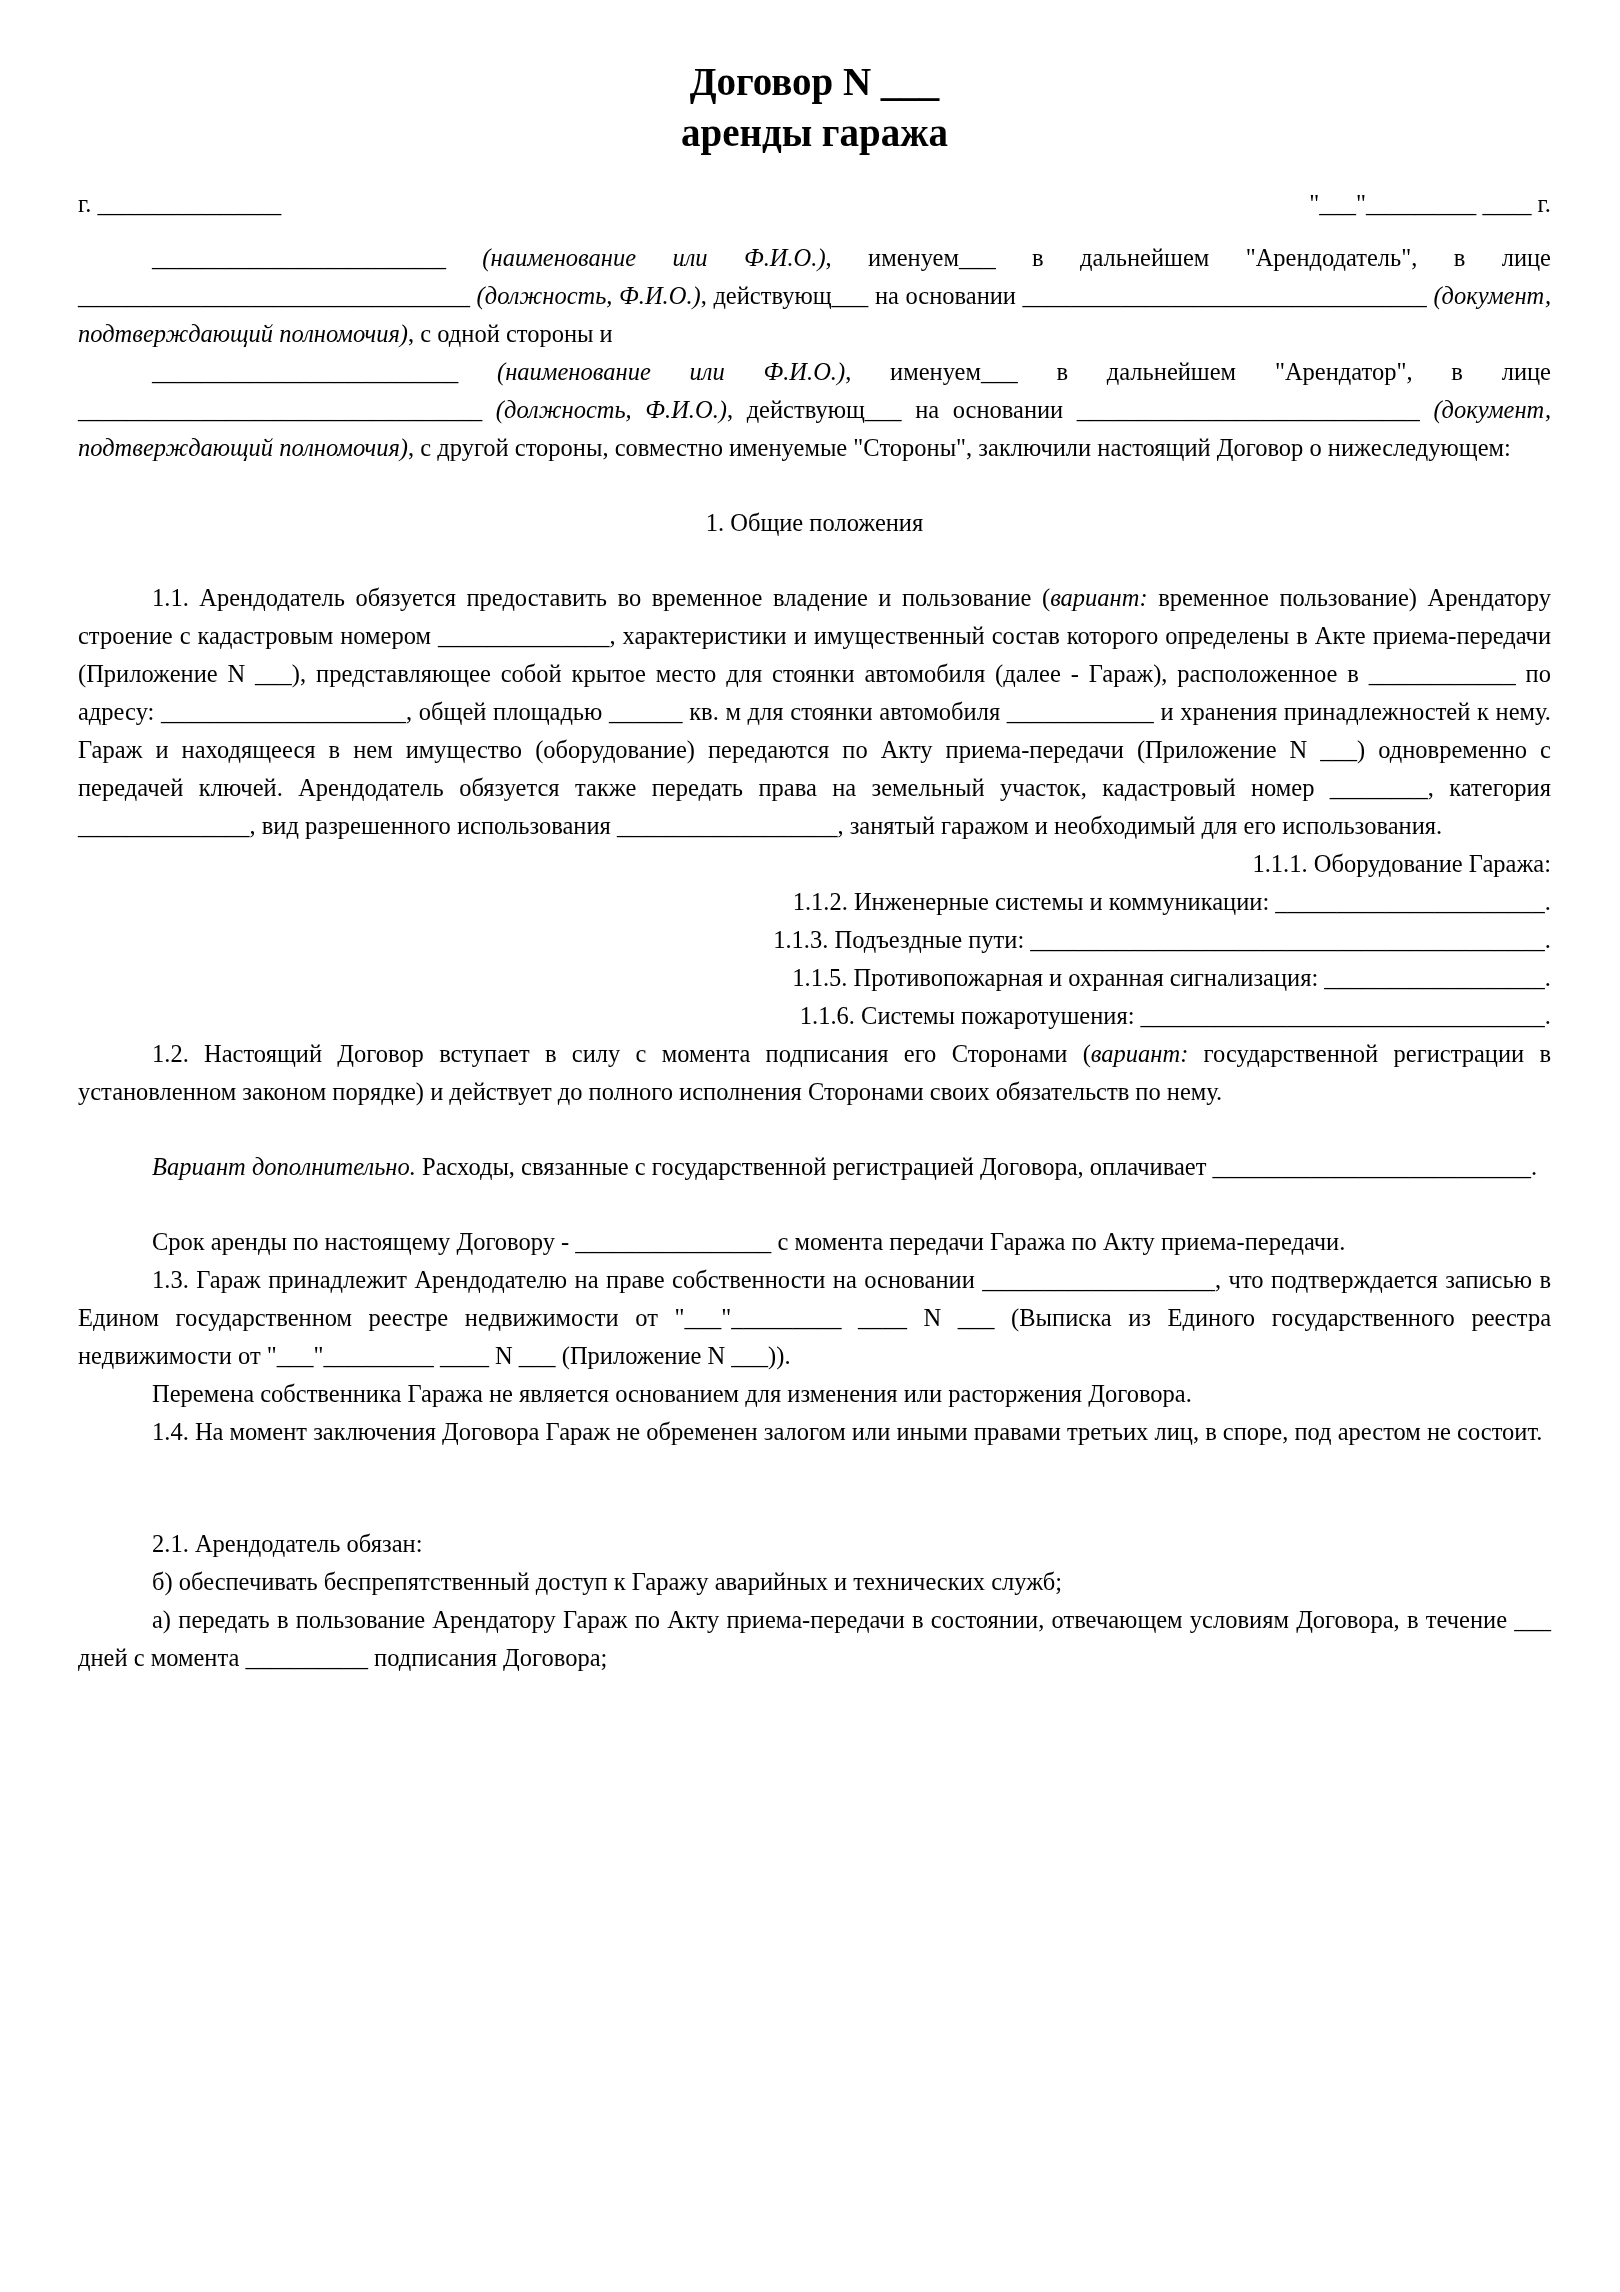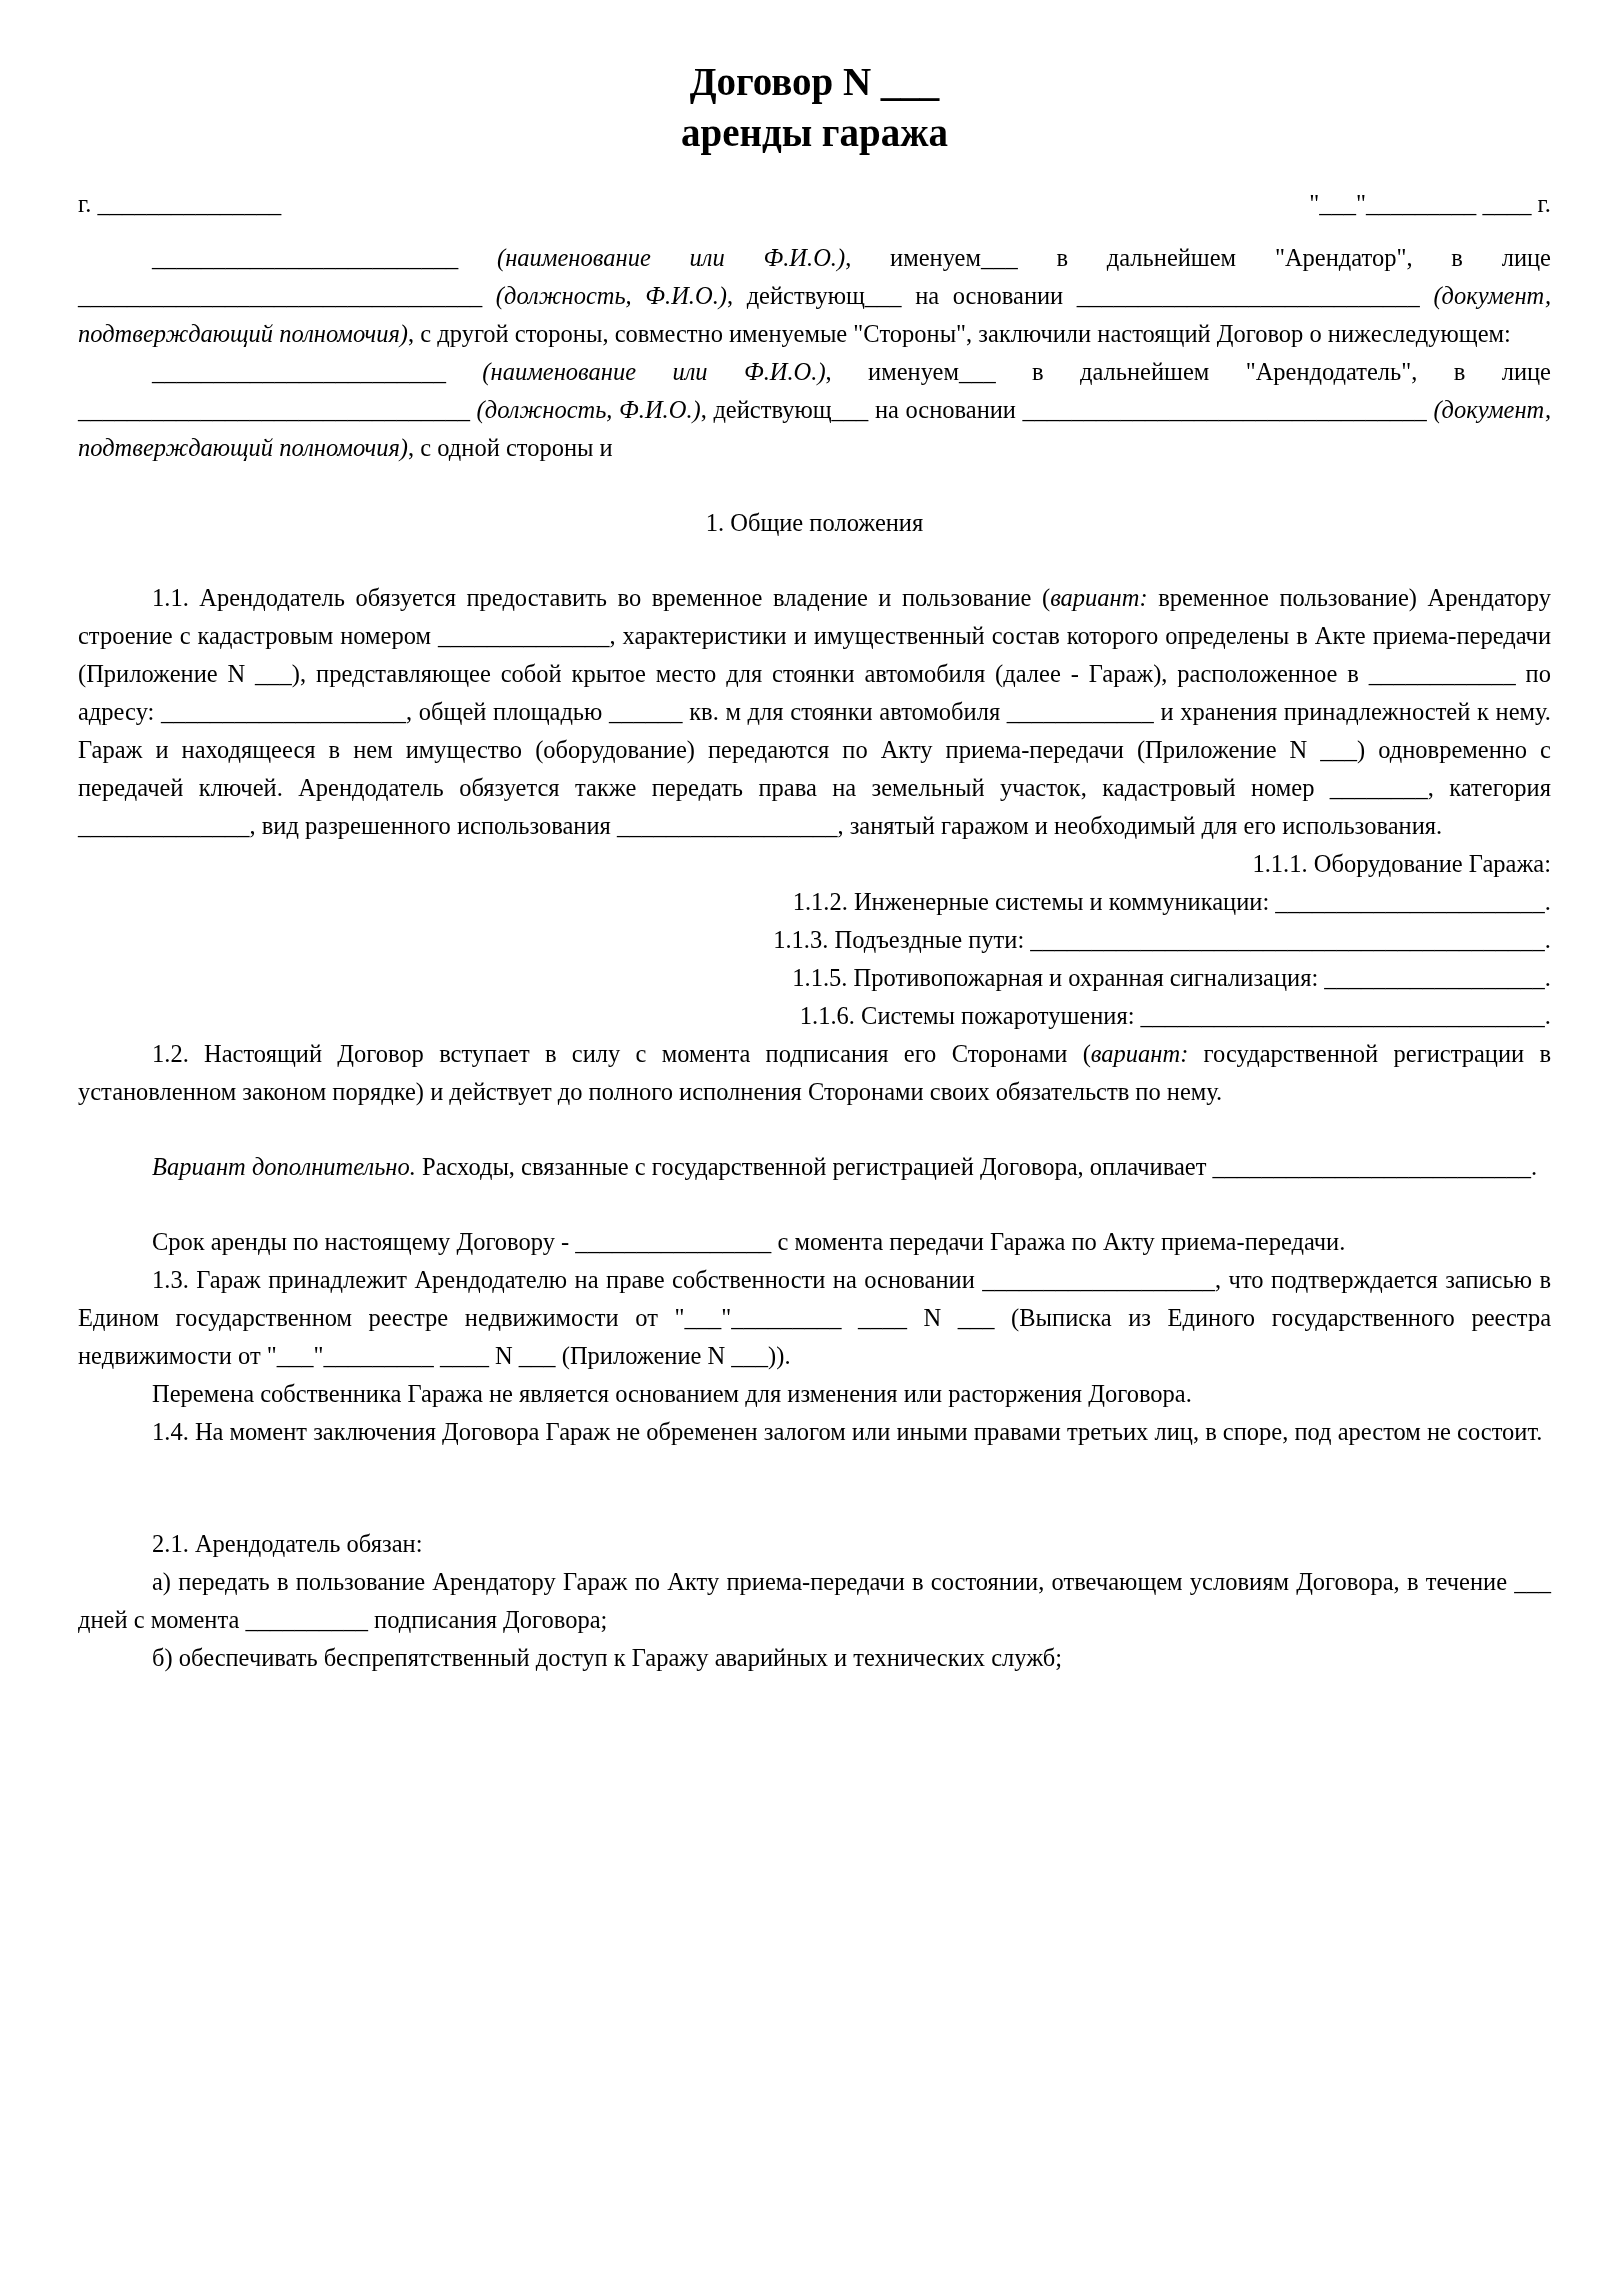--- a/index.html
+++ b/index.html
@@ -26,30 +26,30 @@
     <span>
       <span>г.</span>
       <span>_______________</span>
     </span>
     <span>"___"_________ ____ г.</span>
   </div>
 
   <div class="gap" style="height:13.7px"></div>
 
   <p class="ind">
+    <span>________________________</span>
+    <i>(наименование или Ф.И.О.)</i><span>, именуем___ в дальнейшем "Арендодатель", в лице </span><span>________________________________</span>
+    <i>(должность, Ф.И.О.)</i><span>, действующ___ на основании </span><span>_________________________________</span>
+    <i>(документ, подтверждающий полномочия)</i><span>, с одной стороны и</span>
+  </p>
+  <p class="ind">
     <span>_________________________</span>
     <i>(наименование или Ф.И.О.)</i><span>, именуем___ в дальнейшем "Арендатор", в лице </span><span>_________________________________</span>
     <i>(должность, Ф.И.О.)</i><span>, действующ___ на основании </span><span>____________________________</span>
     <i>(документ, подтверждающий полномочия)</i><span>, с другой стороны, совместно именуемые "Стороны", заключили настоящий Договор о нижеследующем:</span>
-  </p>
-  <p class="ind">
-    <span>________________________</span>
-    <i>(наименование или Ф.И.О.)</i><span>, именуем___ в дальнейшем "Арендодатель", в лице </span><span>________________________________</span>
-    <i>(должность, Ф.И.О.)</i><span>, действующ___ на основании </span><span>_________________________________</span>
-    <i>(документ, подтверждающий полномочия)</i><span>, с одной стороны и</span>
   </p>
 
   <div class="gap"></div>
   <p class="center">1. Общие положения</p>
   <div class="gap"></div>
 
   <p class="ind"><span>1.1. Арендодатель обязуется предоставить во временное владение и пользование (</span><i>вариант:</i><span> временное пользование) Арендатору строение с кадастровым номером ______________, характеристики и имущественный состав которого определены в Акте приема-передачи (Приложение N ___), представляющее собой крытое место для стоянки автомобиля (далее - Гараж), расположенное в ____________ по адресу: ____________________, общей площадью ______ кв. м для стоянки автомобиля ____________ и хранения принадлежностей к нему. Гараж и находящееся в нем имущество (оборудование) передаются по Акту приема-передачи (Приложение N ___) одновременно с передачей ключей. Арендодатель обязуется также передать права на земельный участок, кадастровый номер ________, категория ______________, вид разрешенного использования __________________, занятый гаражом и необходимый для его использования.</span></p>
 
   <p class="sub">1.1.1. Оборудование Гаража:</p>
   <p class="sub">1.1.2. Инженерные системы и коммуникации: ______________________.</p>
@@ -65,16 +65,16 @@
   <div class="gap"></div>
   <p class="ind">Срок аренды по настоящему Договору - ________________ с момента передачи Гаража по Акту приема-передачи.</p>
   <p class="ind">1.3. Гараж принадлежит Арендодателю на праве собственности на основании ___________________, что подтверждается записью в Едином государственном реестре недвижимости от "___"_________ ____ N ___ (Выписка из Единого государственного реестра недвижимости от "___"_________ ____ N ___ (Приложение N ___)).</p>
   <p class="ind">Перемена собственника Гаража не является основанием для изменения или расторжения Договора.</p>
   <p class="ind">1.4. На момент заключения Договора Гараж не обременен залогом или иными правами третьих лиц, в споре, под арестом не состоит.</p>
 
   <div class="gap"></div>
   <div class="gap"></div>
 
   <p class="ind">2.1. Арендодатель обязан:</p>
+  <p class="ind">б) обеспечивать беспрепятственный доступ к Гаражу аварийных и технических служб;</p>
   <p class="ind">а) передать в пользование Арендатору Гараж по Акту приема-передачи в состоянии, отвечающем условиям Договора, в течение ___ дней с момента __________ подписания Договора;</p>
-  <p class="ind">б) обеспечивать беспрепятственный доступ к Гаражу аварийных и технических служб;</p>
 </div>
 
 
 </body></html>

